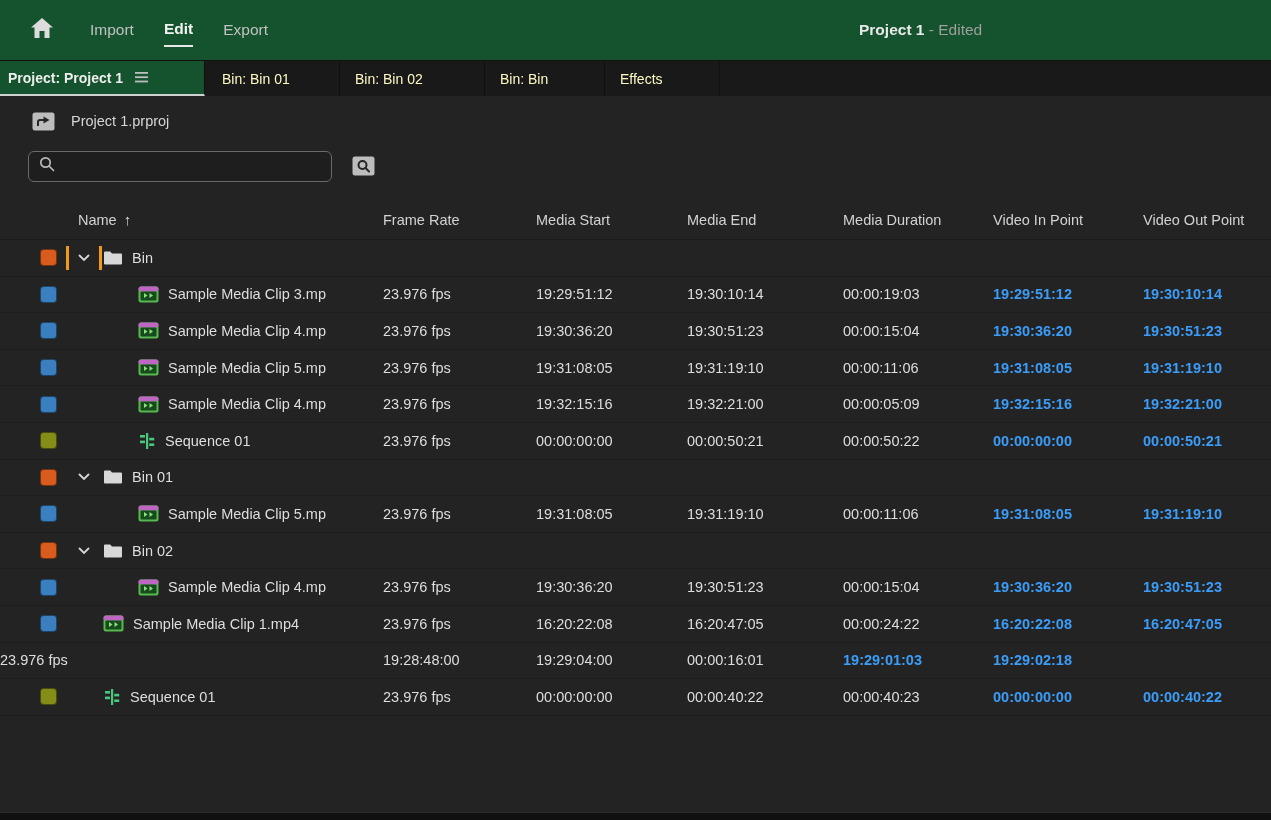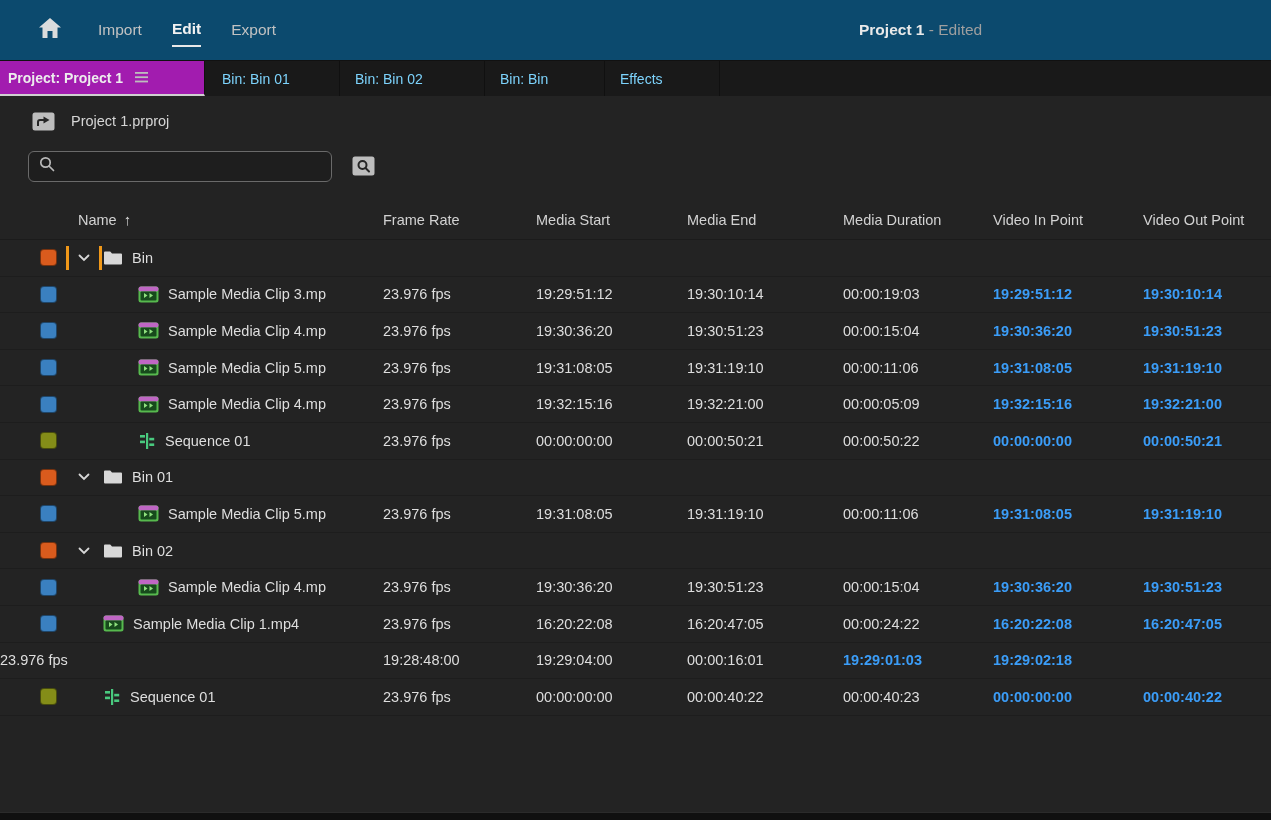--- a/index.html
+++ b/index.html
@@ -1,36 +1,36 @@
 <!DOCTYPE html>
 <html style="--tc-blue: #3b9df8; --annot: #f09819;"><head>
 <meta charset="utf-8">
 <style>
   * { box-sizing: border-box; margin: 0; padding: 0; }
   html,body { width:1271px; height:820px; overflow:hidden; background:#232323;
     font-family:"Liberation Sans", sans-serif; }
   .app { position:relative; width:1271px; height:820px; background:#232323; }
 
   
-  .topbar { height:61px; background:#0c4a6e; border-bottom:1px solid #111;
-    display:flex; align-items:center; padding-left:38px; position:relative; }
+  .topbar { height:61px; background:#14532d; border-bottom:1px solid #111;
+    display:flex; align-items:center; padding-left:30px; position:relative; }
   .home-btn { width:26px; height:24px; display:flex; align-items:center; margin-right:34px; cursor:pointer; }
   .mode-tabs { display:flex; gap:30px; align-items:center; height:100%; }
   .mode-tab { color:#c2c2c2; font-size:15.5px; padding:6px 0 7px 0; cursor:pointer; }
   .mode-tab.active { color:#f2f2f2; font-weight:bold; border-bottom:2px solid #e8e8e8; }
   .doc-title { position:absolute; left:859px; top:0; height:100%; display:flex; align-items:center;
     font-size:15.5px; color:#e9e9e9; font-weight:bold; }
   .doc-title .state { color:#9f9f9f; font-weight:normal; white-space:pre; }
 
   
   .panel-tabs { height:35px; background:#191919; display:flex; align-items:stretch; }
-  .panel-tab { display:flex; align-items:center; font-size:14px; color:#7dd3fc;
+  .panel-tab { display:flex; align-items:center; font-size:14px; color:#fef9c3;
     border-right:1px solid #101010; cursor:pointer; }
   .panel-tab .lbl { white-space:nowrap; }
-  .panel-tab.active { background:#a21caf; color:#ededed; font-weight:bold; border-bottom:2px solid #cfcfcf; }
+  .panel-tab.active { background:#14532d; color:#ededed; font-weight:bold; border-bottom:2px solid #cfcfcf; }
   .t1 { width:205px; padding-left:8px; }
   .t2 { width:135px; padding-left:17px; }
   .t3 { width:145px; padding-left:15px; }
   .t4 { width:120px; padding-left:15px; }
   .t5 { width:115px; padding-left:15px; }
   .menu-icon { margin-left:12px; display:inline-flex; }
 
   
   .panel { background:#232323; height:716px; position:relative; }
   .crumb-row { margin:8px 0 0 0; height:34px; display:flex; align-items:center; padding-left:32px; }

